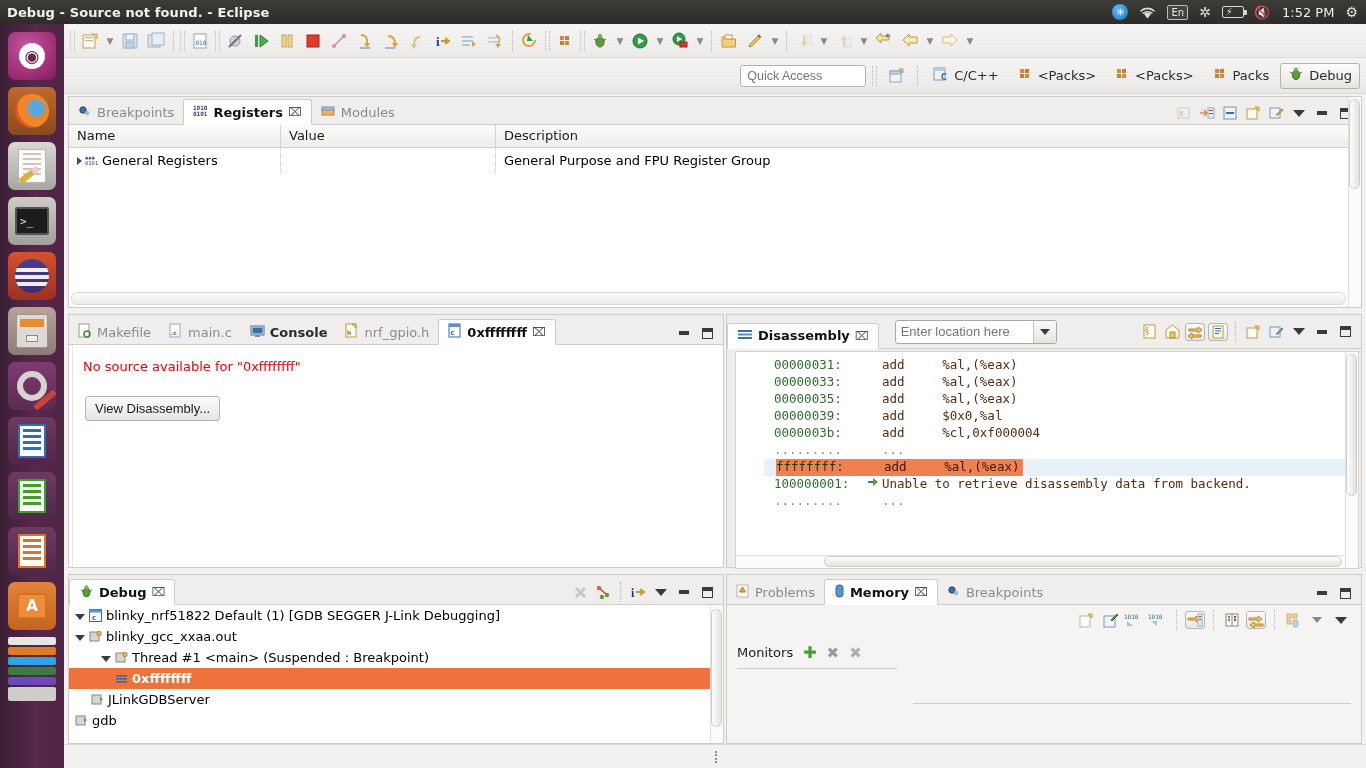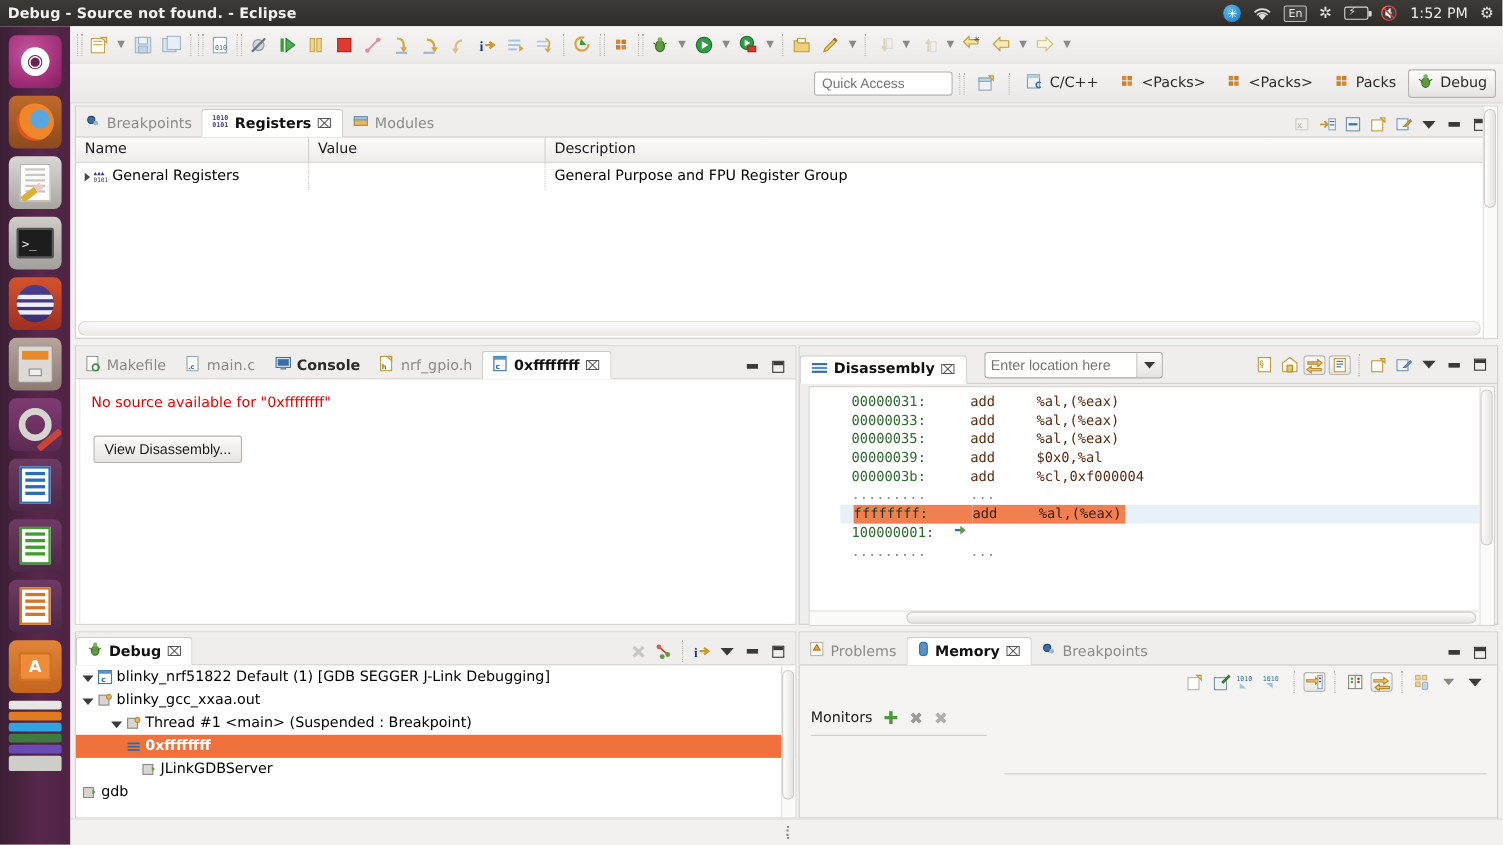--- a/index.html
+++ b/index.html
@@ -864,20 +864,21 @@
               <svg width="14" height="14">
                   <path d="M1 7 l6 0" stroke="#3a6ea5" stroke-width="2"></path>
                   <path d="M6 3 l5 4 l-5 4 z" fill="#5d9c3c"></path>
                 </svg>
             </span>
             <span class="dis-addr dis-sel" style="color:#143a14;width:108px;padding-left:0;margin-left:12px;">ffffffff:</span>
             <span class="dis-sel" style="color:#3a1a00;padding-right:4px;">add     %al,(%eax)</span>
           </div>
           <div class="dis-line">
             <span class="dis-addr" style="width:118px">100000001:</span>
+            <span class="dis-op">Unable to retrieve disassembly data from backend.</span>
           </div>
           <div class="dis-line" style="color:#8a8a8a;">
             <span class="dis-addr" style="color:#8a8a8a">.........</span>
             <span>...</span>
           </div>
         </div>
         <div class="sbar-v">
           <div class="sbar-thumb-v" style="top:2px;height:142px"></div>
         </div>
         <div class="sbar-h" style="right:14px">
@@ -968,21 +969,21 @@
         <div class="tree-row sel" style="padding-left:46px;">
           <span class="mini-ico">
             <svg width="13" height="13">
                 <rect x="1" y="3" width="11" height="1.6" fill="#2c6ea8"></rect>
                 <rect x="1" y="6" width="11" height="1.6" fill="#2c6ea8"></rect>
                 <rect x="1" y="9" width="11" height="1.6" fill="#2c6ea8"></rect>
               </svg>
           </span>
           <span style="font-weight:bold;">0xffffffff</span>
         </div>
-        <div class="tree-row" style="padding-left:22px;margin-left:38px;">
+        <div class="tree-row" style="padding-left:22px;">
           <span class="mini-ico">
             <svg width="13" height="13">
                 <rect x="1" y="2" width="9" height="9" fill="#d9d6d2" stroke="#8a8680"></rect>
                 <path d="M9 4 l3 2 l-3 2 z" fill="#5d9c3c"></path>
               </svg>
           </span>
           <span>JLinkGDBServer</span>
         </div>
         <div class="tree-row" style="">
           <span class="mini-ico">

